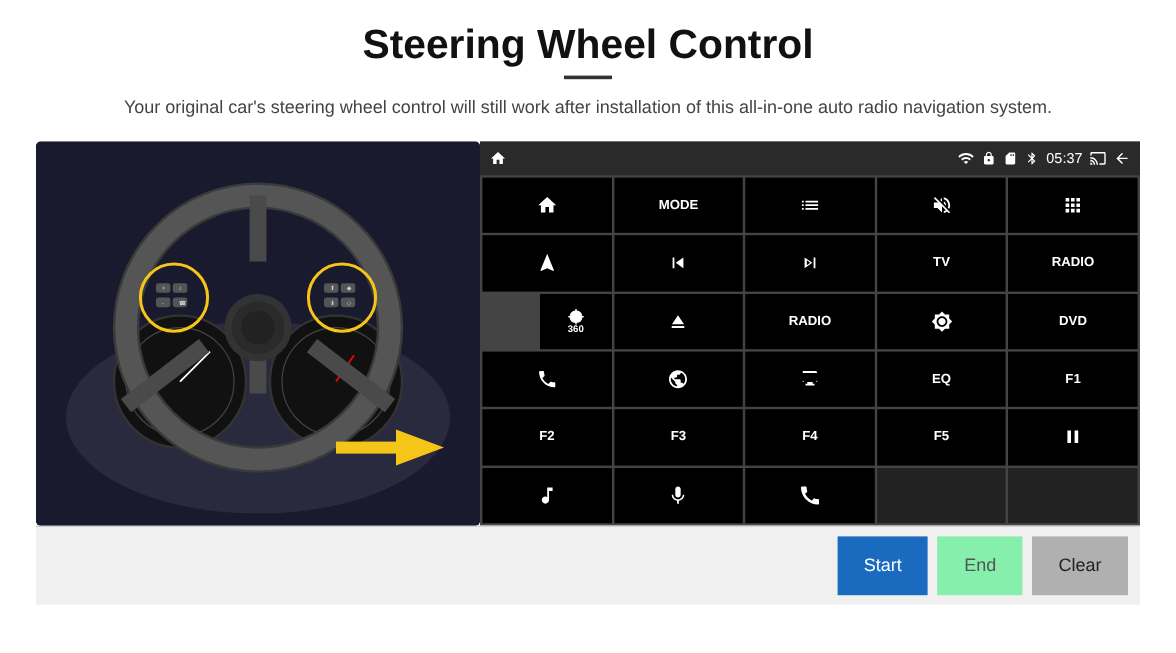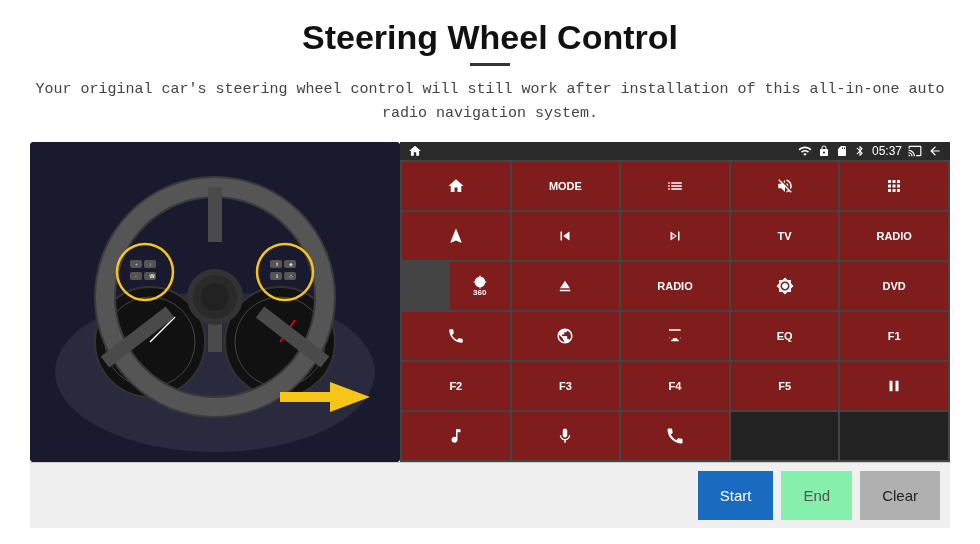--- a/index.html
+++ b/index.html
@@ -37,21 +37,21 @@
       background: #333;
       margin: 0 auto 12px auto;
     }
 
     .subtitle {
       font-size: 15px;
       color: #444;
       text-align: center;
       line-height: 1.6;
       margin-bottom: 16px;
-      font-family: Liberation Mono, monospace;
+      font-family: Liberation Sans, sans-serif;
     }
 
     .content-area {
       display: flex;
       flex-direction: row;
       width: 100%;
       gap: 0;
       align-items: flex-start;
     }
 
@@ -76,21 +76,21 @@
       flex: 1;
       background: #1c1c1c;
       height: 320px;
       display: flex;
       flex-direction: column;
     }
 
     
     .status-bar {
       background: #2a2a2a;
-      height: 18px;
+      height: 28px;
       display: flex;
       align-items: center;
       justify-content: space-between;
       padding: 0 8px;
       color: #fff;
       font-size: 11px;
       font-family: Arial, sans-serif;
       gap: 40px;
     }
 
@@ -111,21 +111,21 @@
       display: grid;
       grid-template-columns: repeat(5, 1fr);
       grid-template-rows: repeat(6, 1fr);
       flex: 1;
       gap: 2px;
       padding: 2px;
       background: #444;
     }
 
     .ctrl-btn {
-      background: #7f1d1d;
+      background: #000000;
       color: #fff;
       border: none;
       display: flex;
       align-items: center;
       justify-content: center;
       font-size: 11px;
       font-family: Arial, sans-serif;
       font-weight: bold;
       cursor: pointer;
       padding: 2px;

